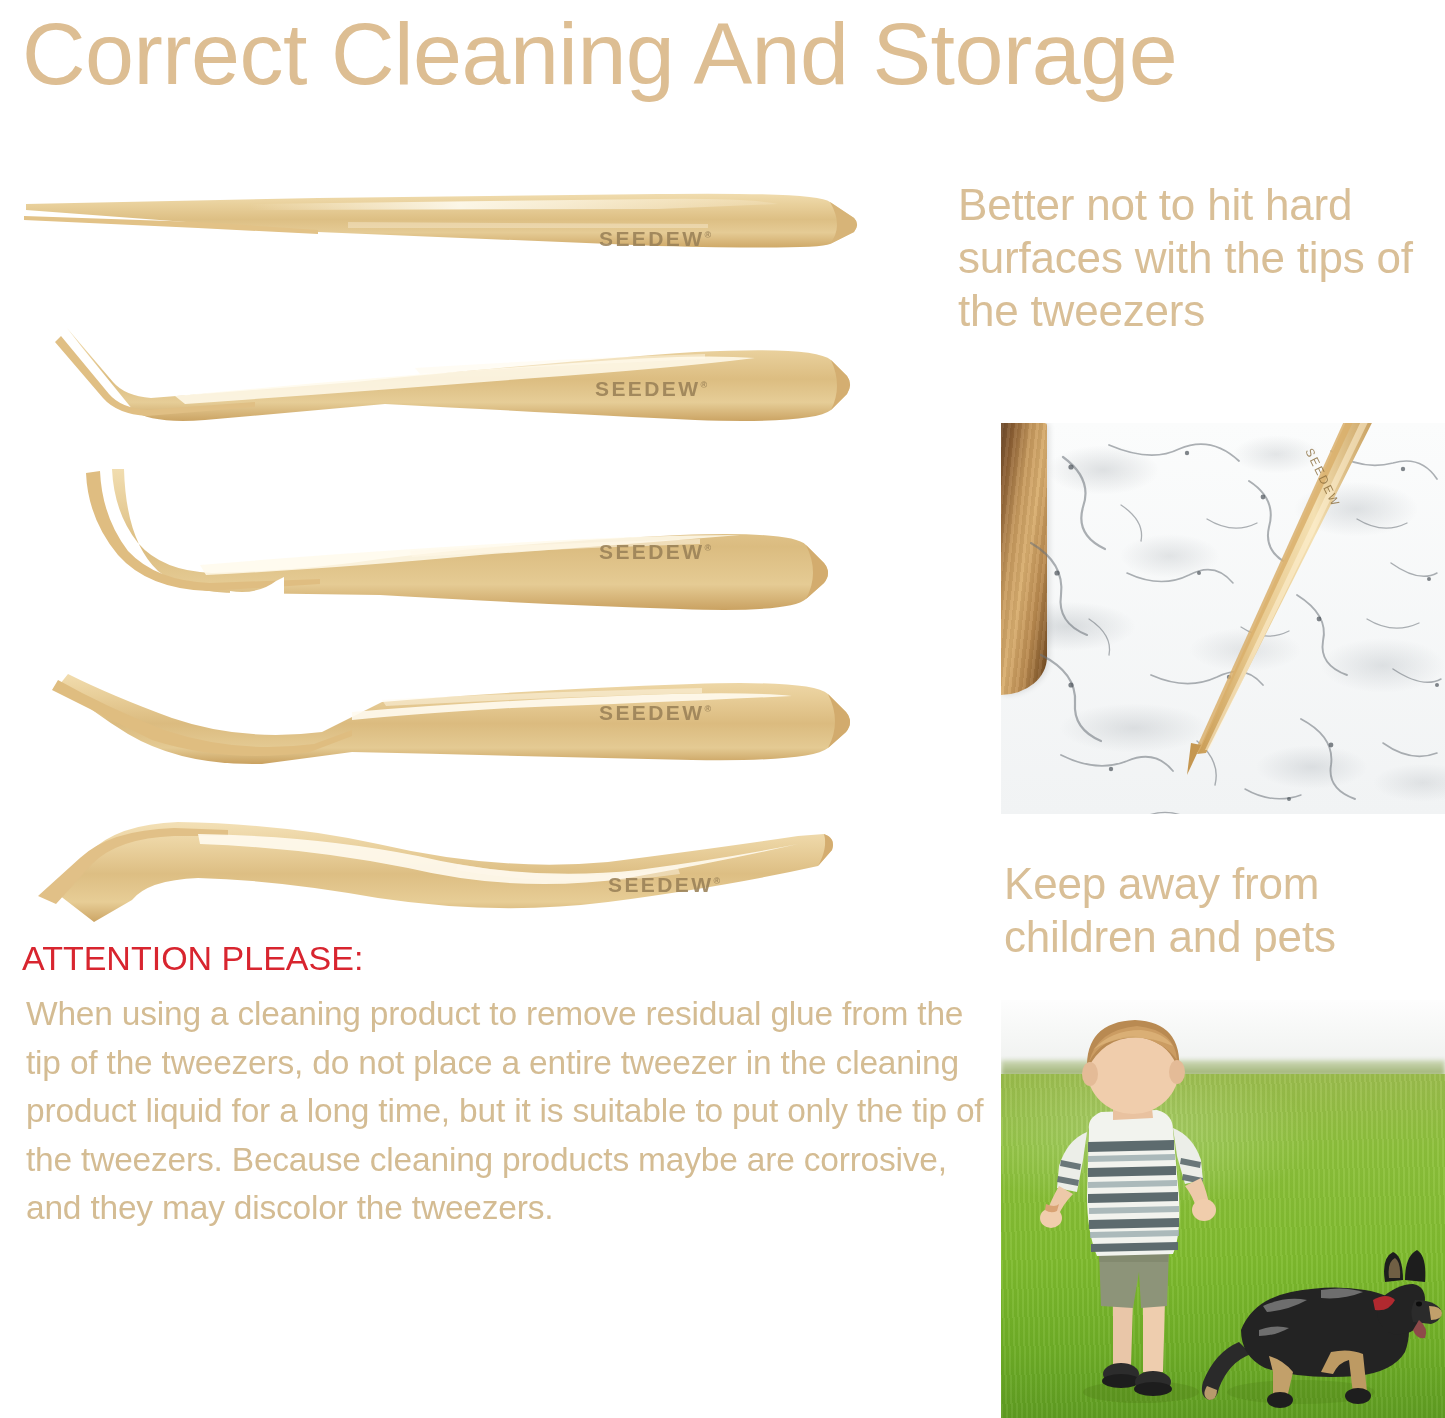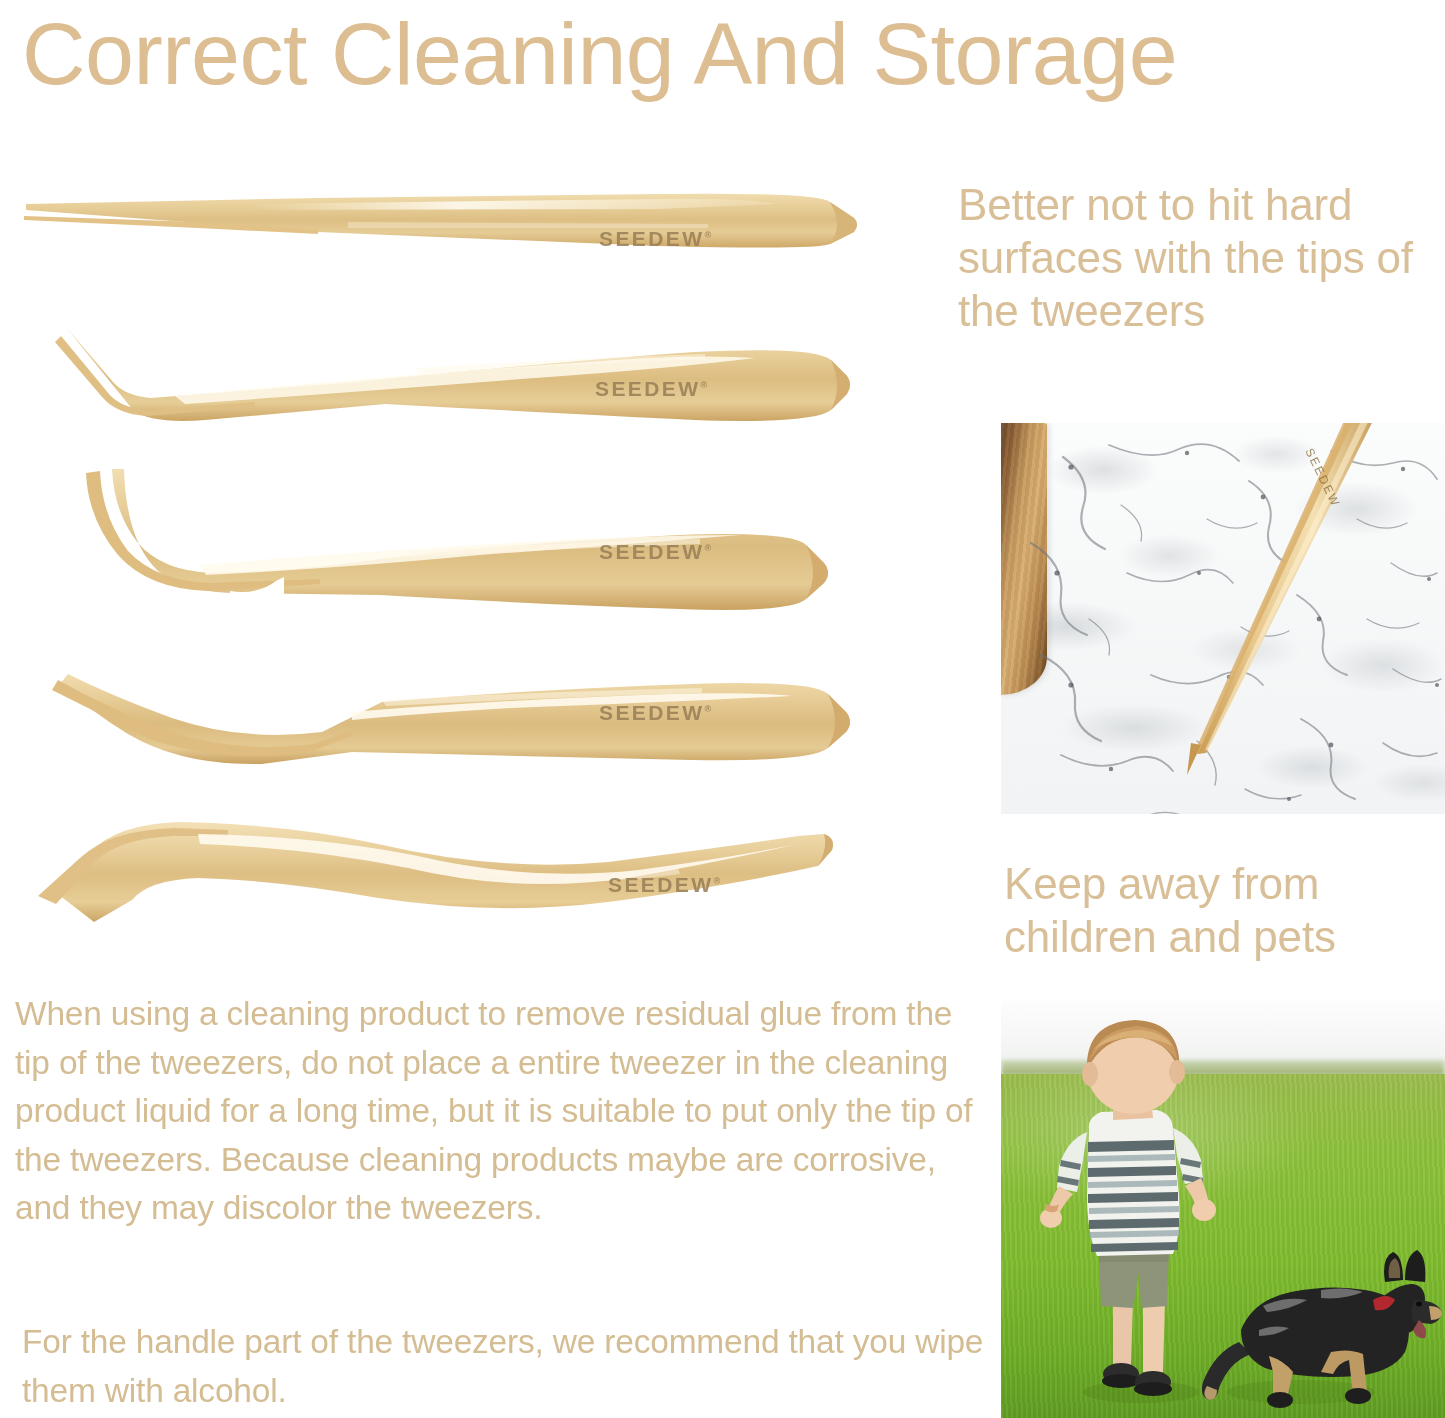--- a/index.html
+++ b/index.html
@@ -64,21 +64,21 @@
     white-space: nowrap;
   }
   .body-para {
     position: absolute;
     color: #d4bc93;
     font-size: 33.5px;
     line-height: 48.5px;
     font-weight: 400;
     letter-spacing: -0.2px;
   }
-  #para1 { left: 15px; top: 990px; width: 980px; }
+  #para1 { left: 26px; top: 990px; width: 980px; }
   #para2 { left: 22px; top: 1318px; width: 980px; }
 
   
   .rt-cap {
     position: absolute;
     color: #d9bf97;
     font-weight: 400;
     letter-spacing: -0.2px;
   }
   #cap1 {
@@ -368,24 +368,24 @@
                  Q690,62 600,78 Q490,94 380,68 Q280,48 172,44 Z" fill="#fffbef" opacity=".9"></path>
         <path d="M430,64 Q540,84 650,68 L652,74 Q540,90 428,70 Z" fill="#fff9ea" opacity=".45"></path>
         <path d="M796,34 Q808,38 804,50 L790,66 Q800,48 796,34 Z" fill="#d4ad70"></path>
       </svg>
       <span class="brand" style="left:580px; top:56px;">
         <span>SEEDEW</span><sup>®</sup>
       </span>
     </div>
   </div>
 
+  <div class="attention-head">ATTENTION PLEASE:</div>
 
   <div class="body-para" id="para1">When using a cleaning product to remove residual glue from the tip of the tweezers, do not place a entire tweezer in the cleaning product liquid for a long time, but it is suitable to put only the tip of the tweezers. Because cleaning products maybe are corrosive, and they may discolor the tweezers.</div>
 
-  <div class="body-para" id="para2">For the handle part of the tweezers, we recommend that you wipe them with alcohol.</div>
 
   <div class="rt-cap" id="cap1">Better not to hit hard surfaces with the tips of the tweezers</div>
 
   <div class="photo" id="photo-marble">
     <div class="marble-base"></div>
     <div class="wood"></div>
 
     <svg class="abs" style="left:0;top:0" width="444" height="391" viewBox="0 0 444 391">
       <g stroke="#6b7279" fill="none" opacity=".55" stroke-linecap="round">
         <path d="M62,34 Q92,56 82,84 Q74,112 104,126" stroke-width="2.2"></path>

